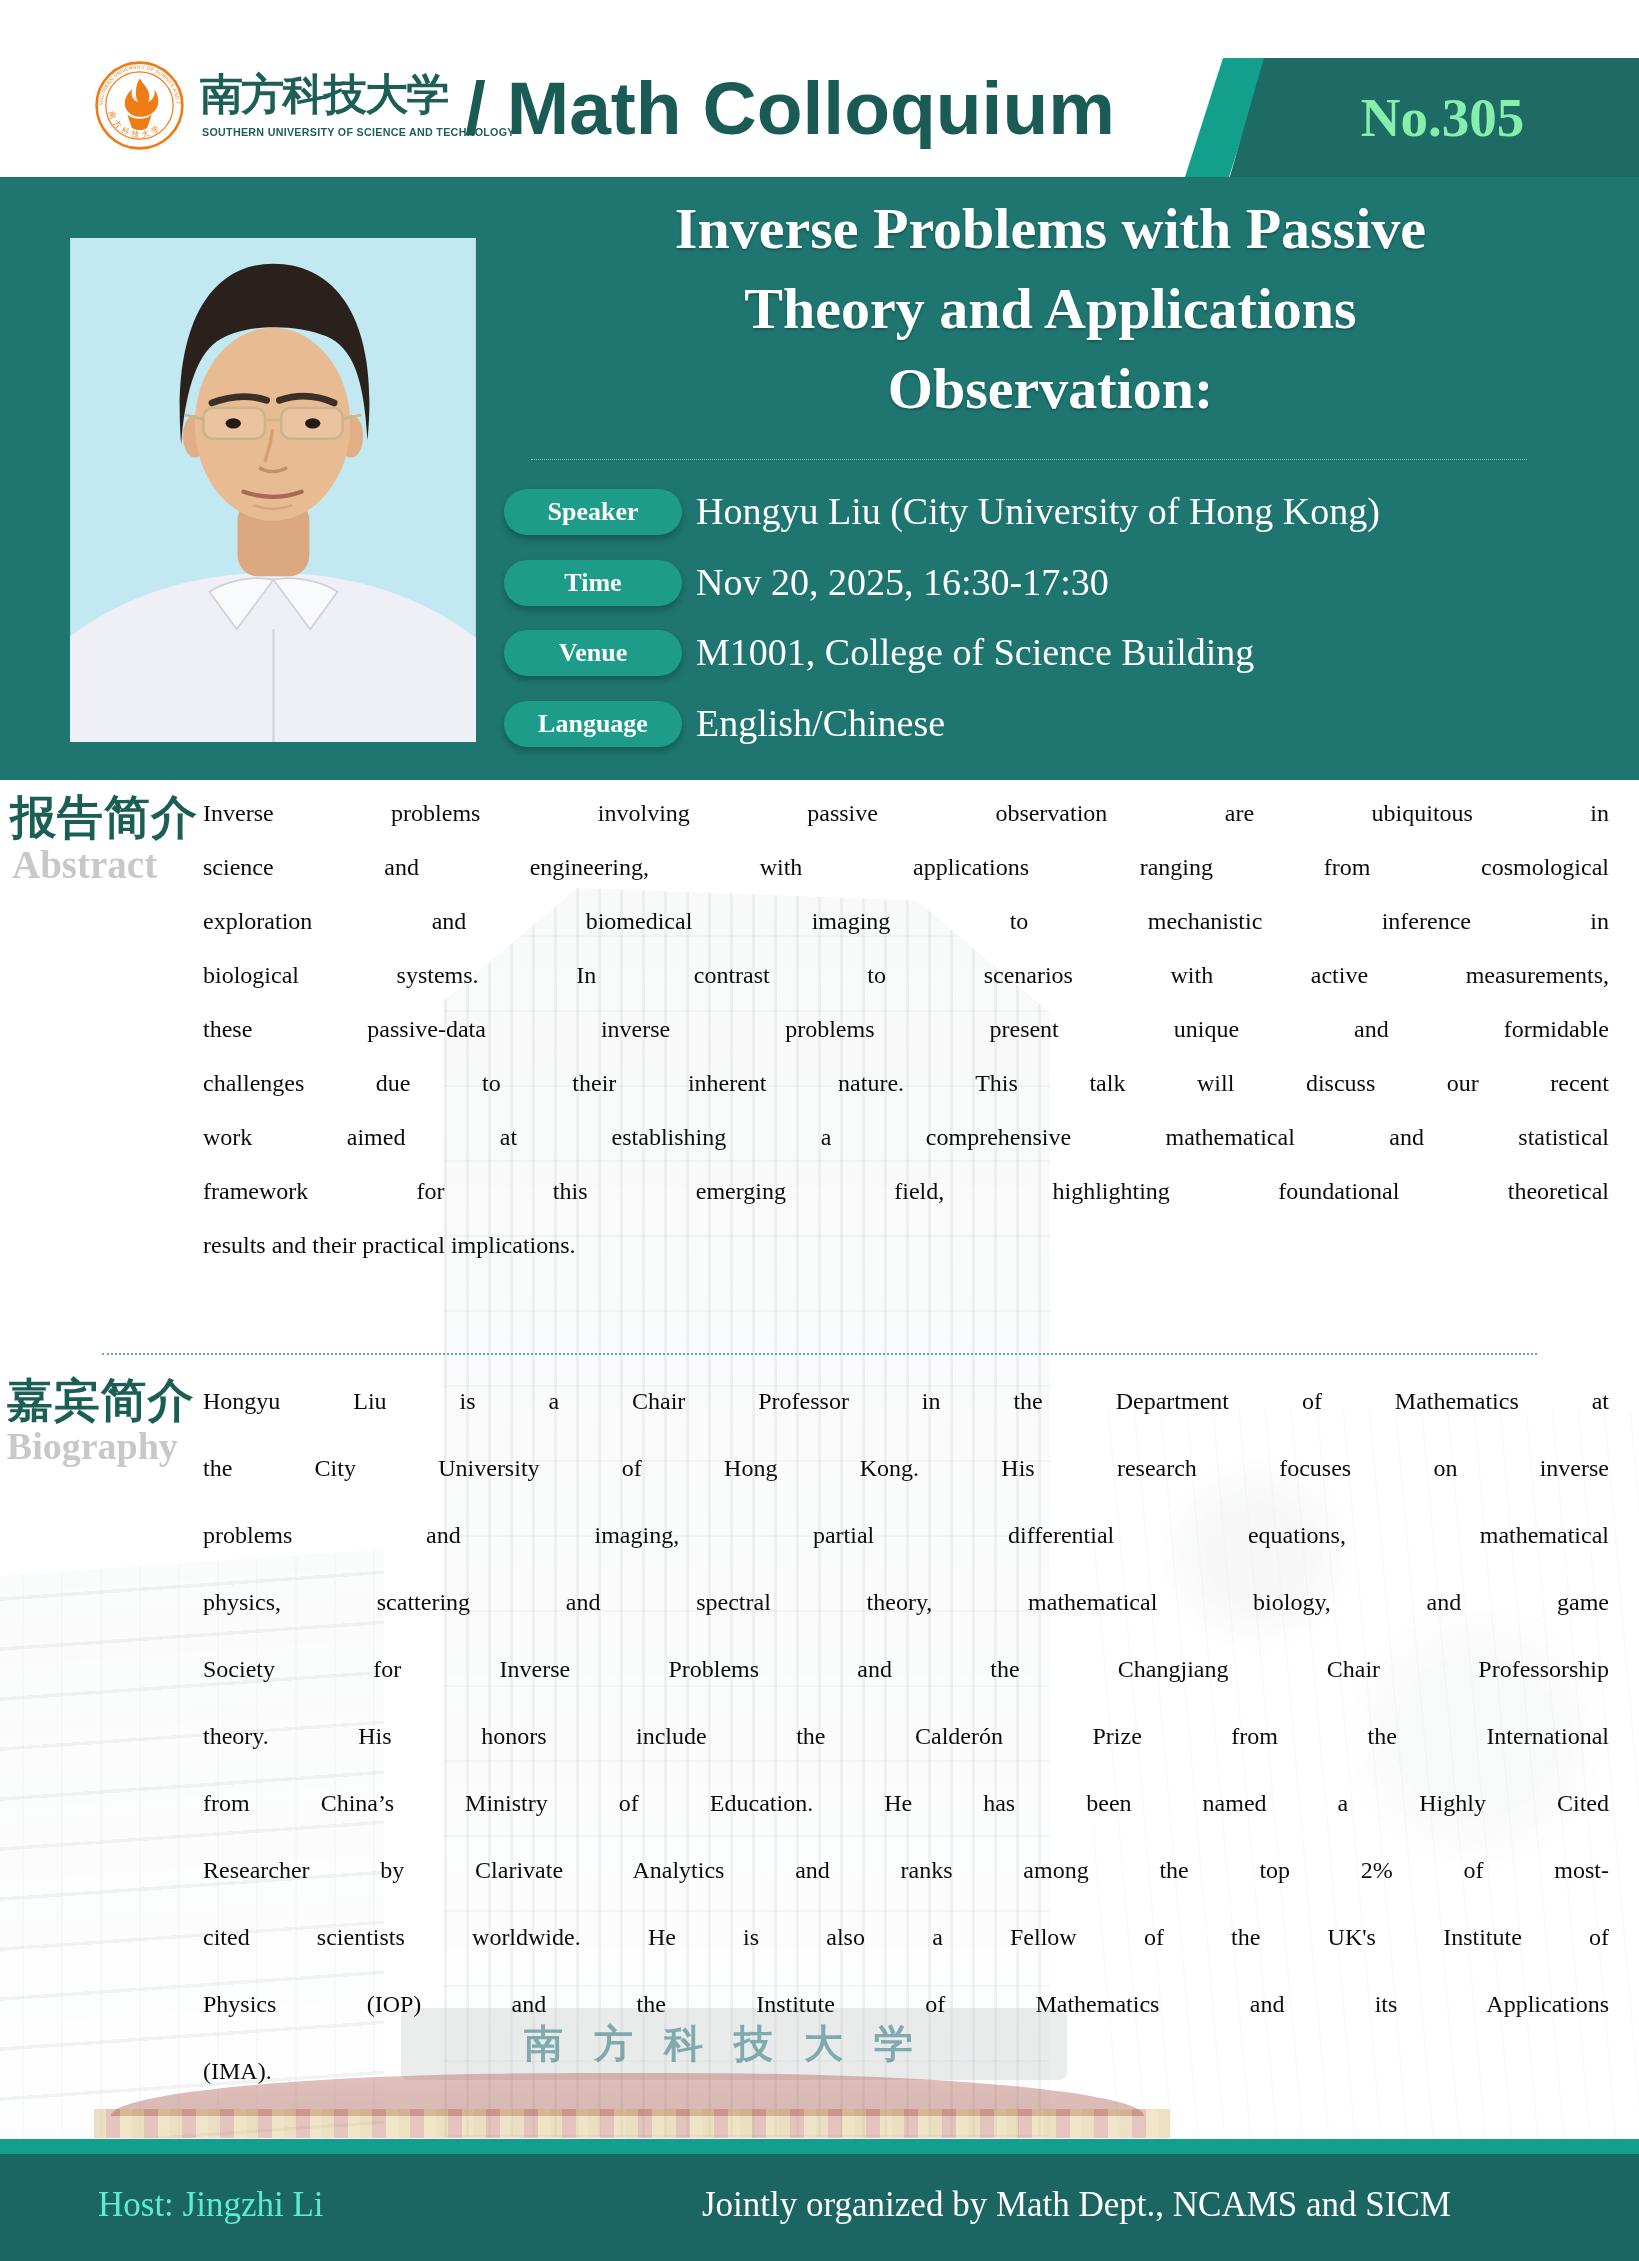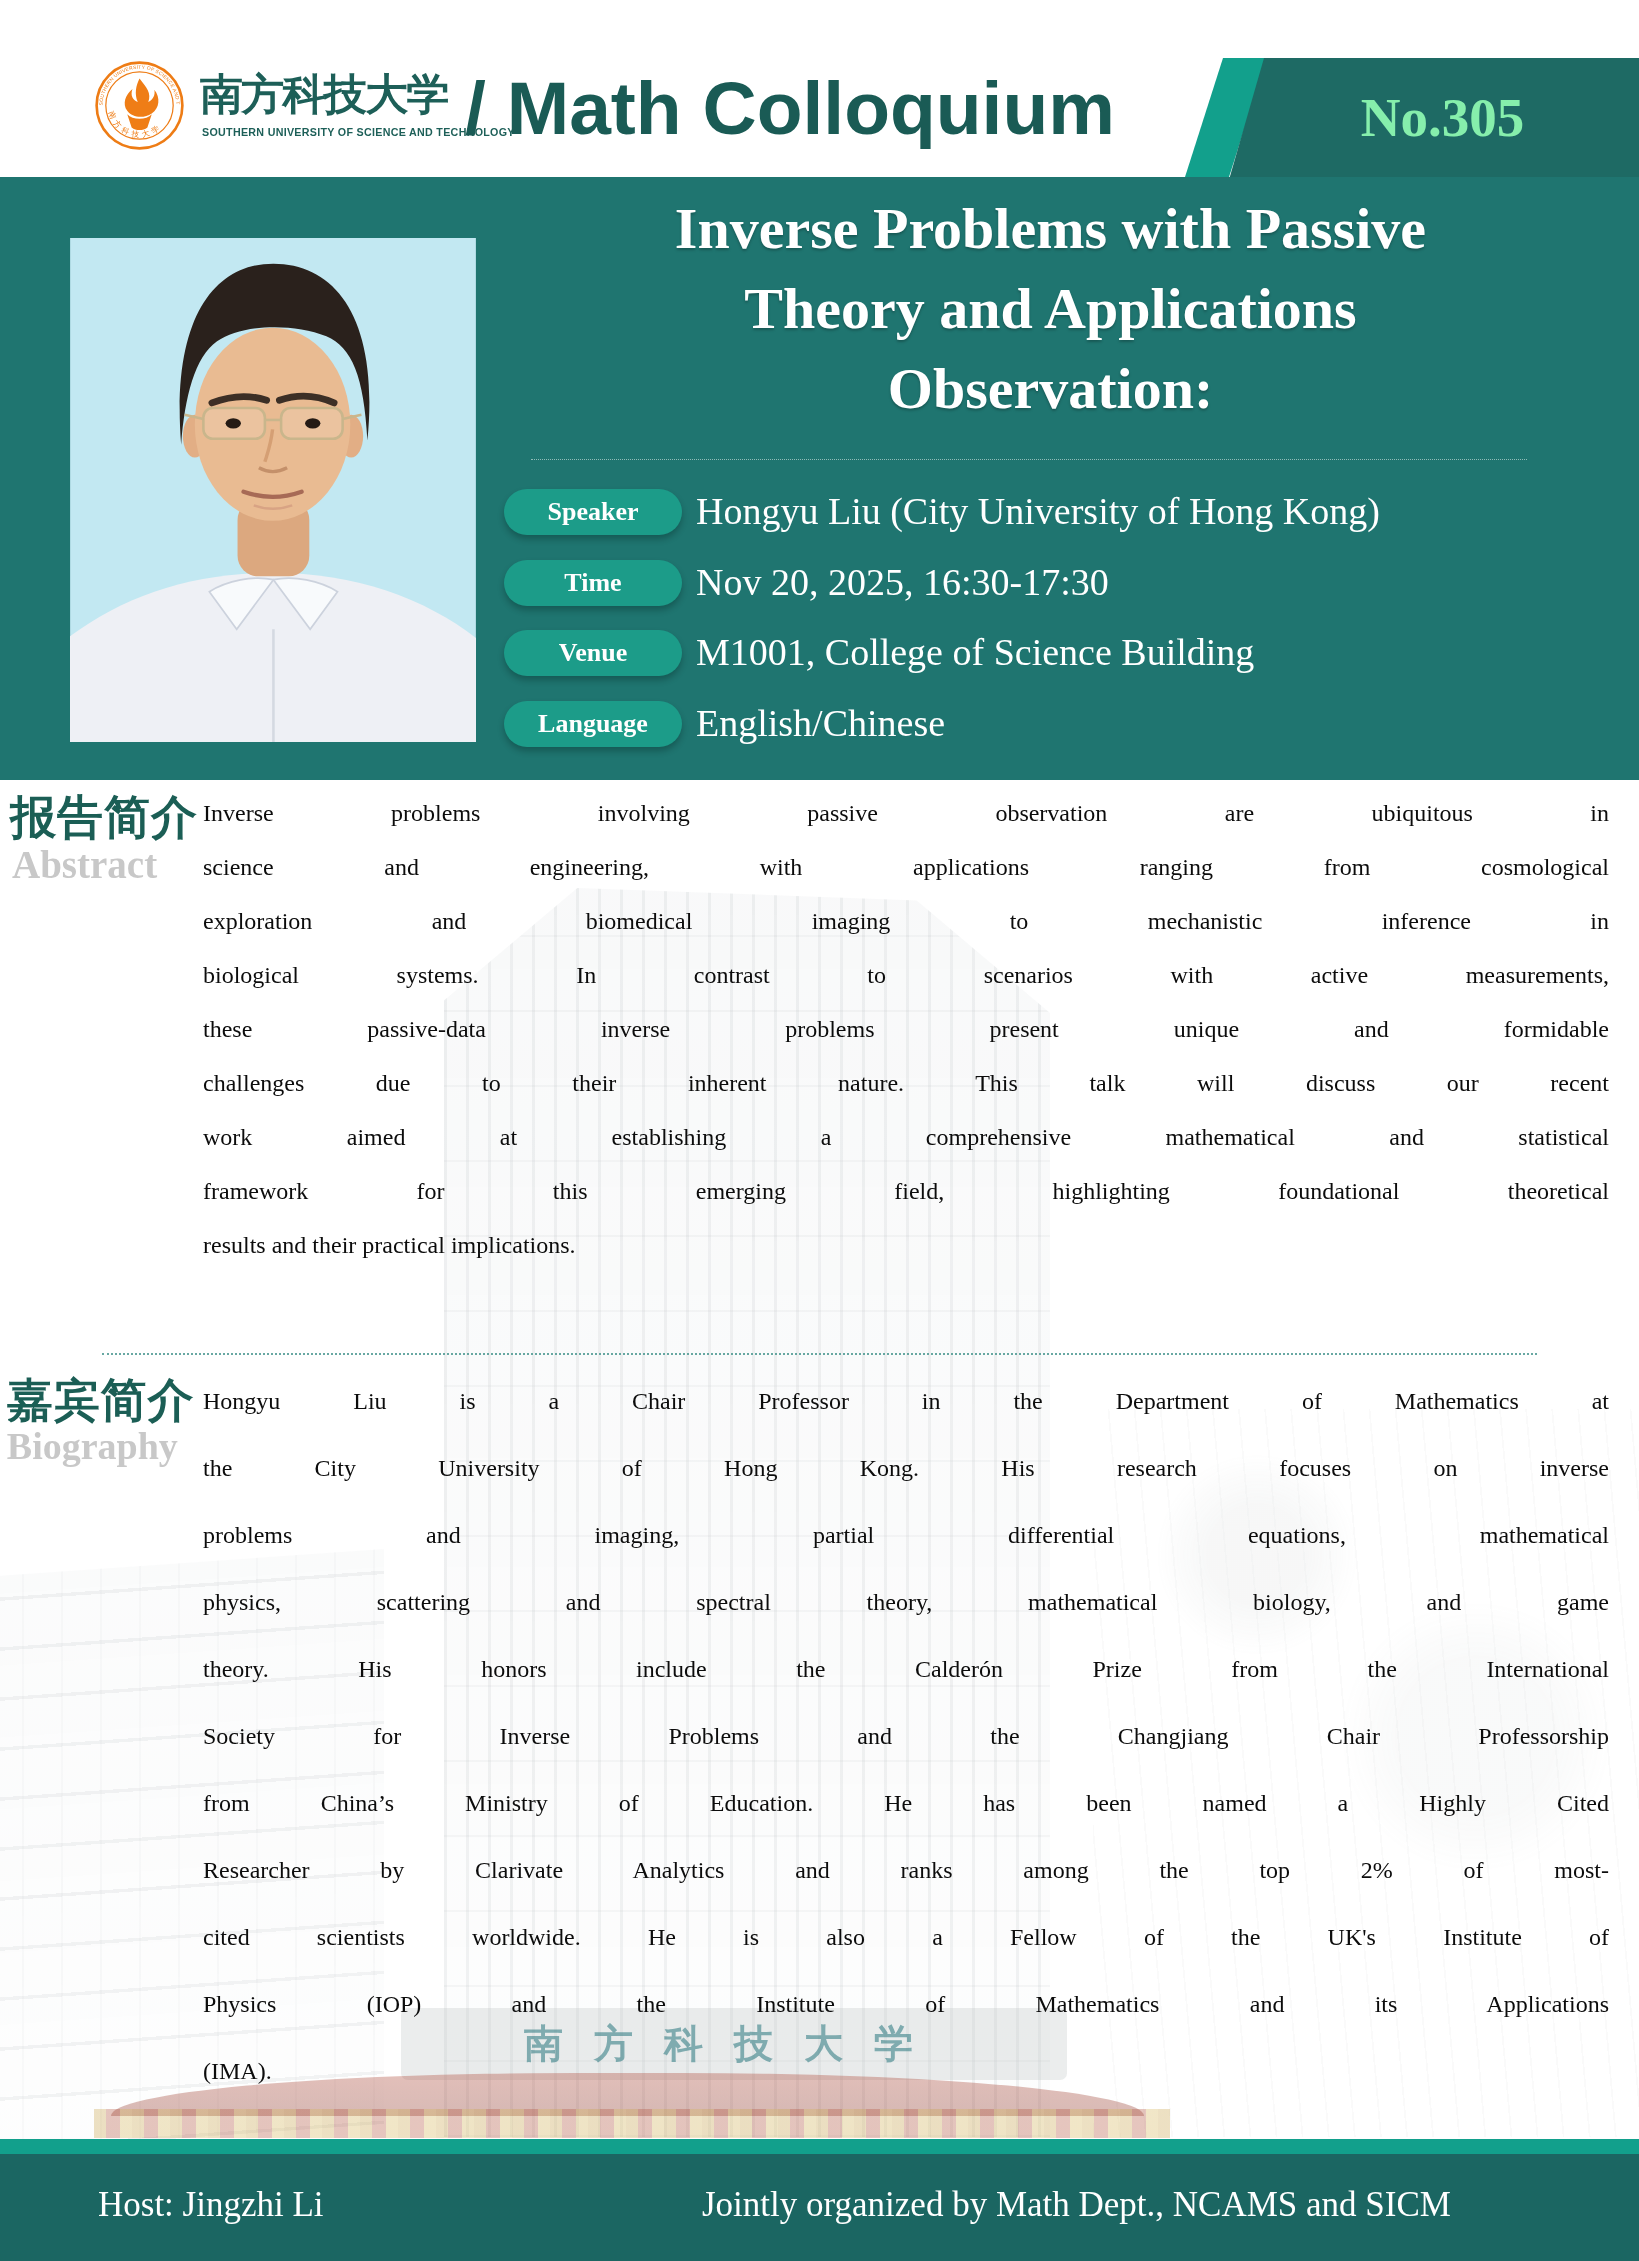--- a/index.html
+++ b/index.html
@@ -79,21 +79,21 @@
   .tline{font-size:24px;text-align:justify;text-align-last:justify;}
   .tline.last{text-align-last:left;}
   .abstract-body .tline{line-height:54px;}
   .bio-body .tline{line-height:67px;}
   .section-sep{position:absolute;left:102px;top:1353px;width:1435px;height:0;
                border-top:2.6px dotted #4e9a93;opacity:0.85;z-index:1;}
 
   
   .footer-strip{position:absolute;left:0;top:2139px;width:1640px;height:15.4px;background:#12a08c;z-index:3;}
   .footer{position:absolute;left:0;top:2154px;width:1640px;height:107px;background:#1b6662;z-index:3;}
-  .footer .host{position:absolute;left:98px;top:0;line-height:101px;font-size:35px;color:#ffffff;white-space:nowrap;}
+  .footer .host{position:absolute;left:98px;top:0;line-height:101px;font-size:35px;color:#5eead4;white-space:nowrap;}
   .footer .organizer{position:absolute;left:702px;top:0;line-height:101px;font-size:35px;color:#ffffff;white-space:nowrap;text-align:center;}
 </style>
 </head>
 <body>
 
 <div class="poster">
 
   <div class="wm wm-tower"></div>
   <div class="wm wm-left"></div>
   <div class="wm wm-trees"></div>
@@ -206,22 +206,22 @@
 
   <div class="section-sep"></div>
 
   <div class="head-zh sec" style="left:6.8px;top:1370px;">嘉宾简介</div>
   <div class="head-en sec" style="left:6.8px;top:1424px;font-size:38px;">Biography</div>
   <div class="bodytext bio-body sec" style="top:1368px;">
     <div class="tline">Hongyu Liu is a Chair Professor in the Department of Mathematics at</div>
     <div class="tline">the City University of Hong Kong. His research focuses on inverse</div>
     <div class="tline">problems and imaging, partial differential equations, mathematical</div>
     <div class="tline">physics, scattering and spectral theory, mathematical biology, and game</div>
+    <div class="tline">Society for Inverse Problems and the Changjiang Chair Professorship</div>
     <div class="tline">theory. His honors include the Calderón Prize from the International</div>
-    <div class="tline">Society for Inverse Problems and the Changjiang Chair Professorship</div>
     <div class="tline">from China’s Ministry of Education. He has been named a Highly Cited</div>
     <div class="tline">Researcher by Clarivate Analytics and ranks among the top 2% of most-</div>
     <div class="tline">cited scientists worldwide. He is also a Fellow of the UK's Institute of</div>
     <div class="tline">Physics (IOP) and the Institute of Mathematics and its Applications</div>
     <div class="tline last">(IMA).</div>
   </div>
 
   <div class="footer-strip"></div>
   <div class="footer">
     <span class="host">Host: Jingzhi Li</span>

